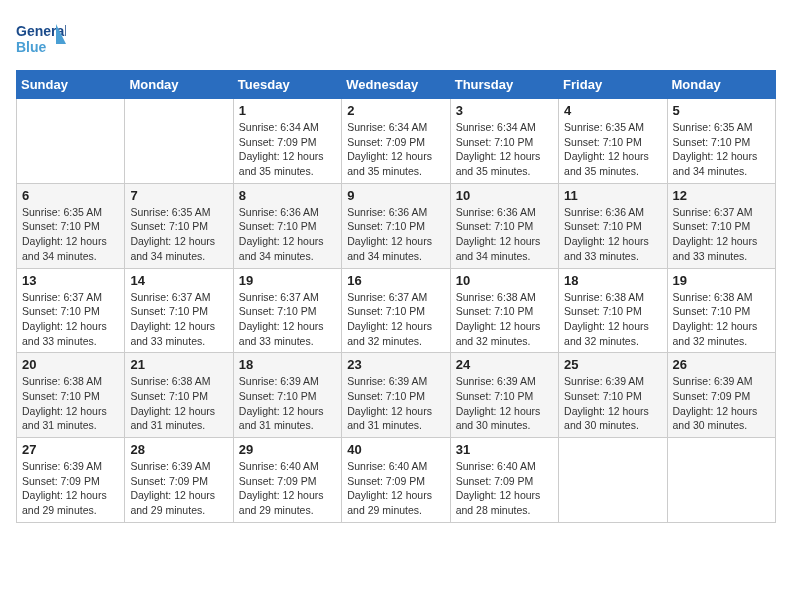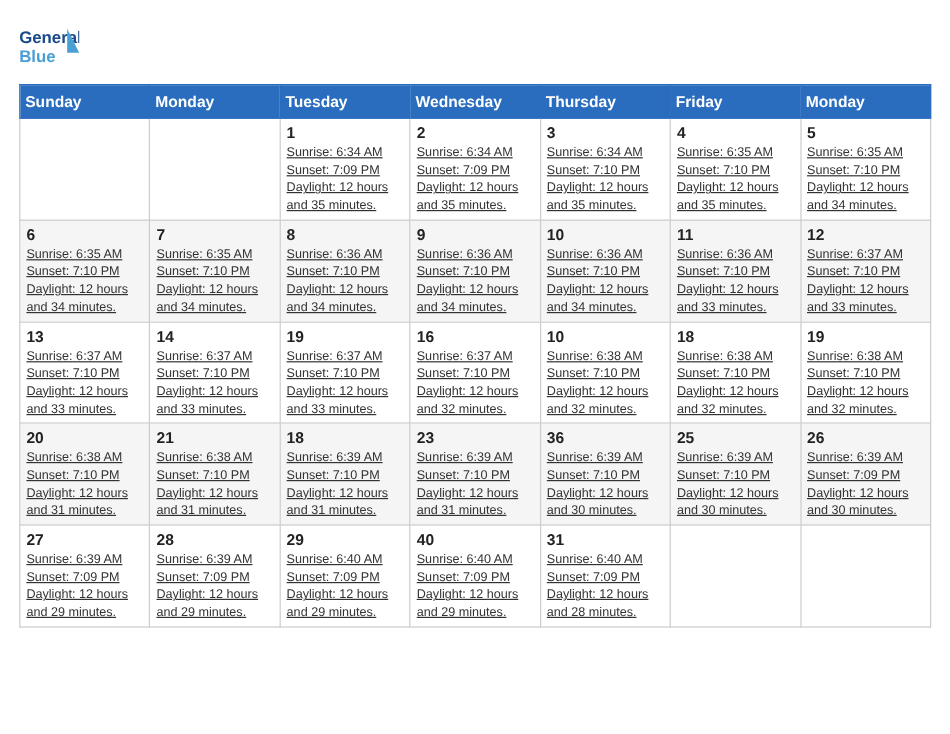--- a/index.html
+++ b/index.html
@@ -65,21 +65,20 @@
     .day-num {
       font-size: 13px;
       font-weight: bold;
       margin-bottom: 2px;
       color: #222;
     }
     .day-info {
       font-size: 10.5px;
       line-height: 1.4;
       color: #333;
-      text-decoration: underline;
     }
     
     .row-even td { background: #f0f0f0; }
     .row-odd td { background: #ffffff; }
     .row-odd td.empty { background: #ffffff; }
   </style>
 </head>
 <body>
 
 <div class="header">
@@ -247,21 +246,21 @@
 Sunset: 7:10 PM
 Daylight: 12 hours and 31 minutes.</div>
         </td>
         <td>
           <div class="day-num">23</div>
           <div class="day-info" style="white-space: pre-line;">Sunrise: 6:39 AM
 Sunset: 7:10 PM
 Daylight: 12 hours and 31 minutes.</div>
         </td>
         <td>
-          <div class="day-num">36</div>
+          <div class="day-num">24</div>
           <div class="day-info" style="white-space: pre-line;">Sunrise: 6:39 AM
 Sunset: 7:10 PM
 Daylight: 12 hours and 30 minutes.</div>
         </td>
         <td>
           <div class="day-num">25</div>
           <div class="day-info" style="white-space: pre-line;">Sunrise: 6:39 AM
 Sunset: 7:10 PM
 Daylight: 12 hours and 30 minutes.</div>
         </td>

